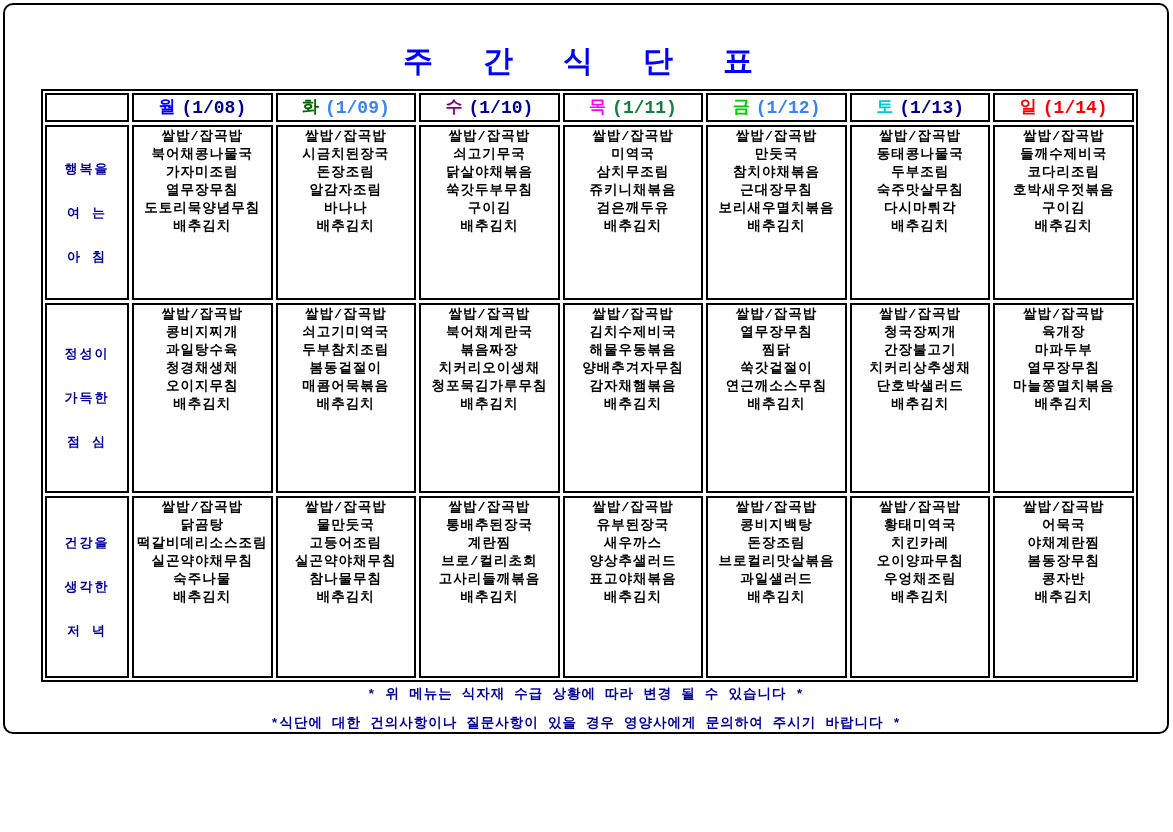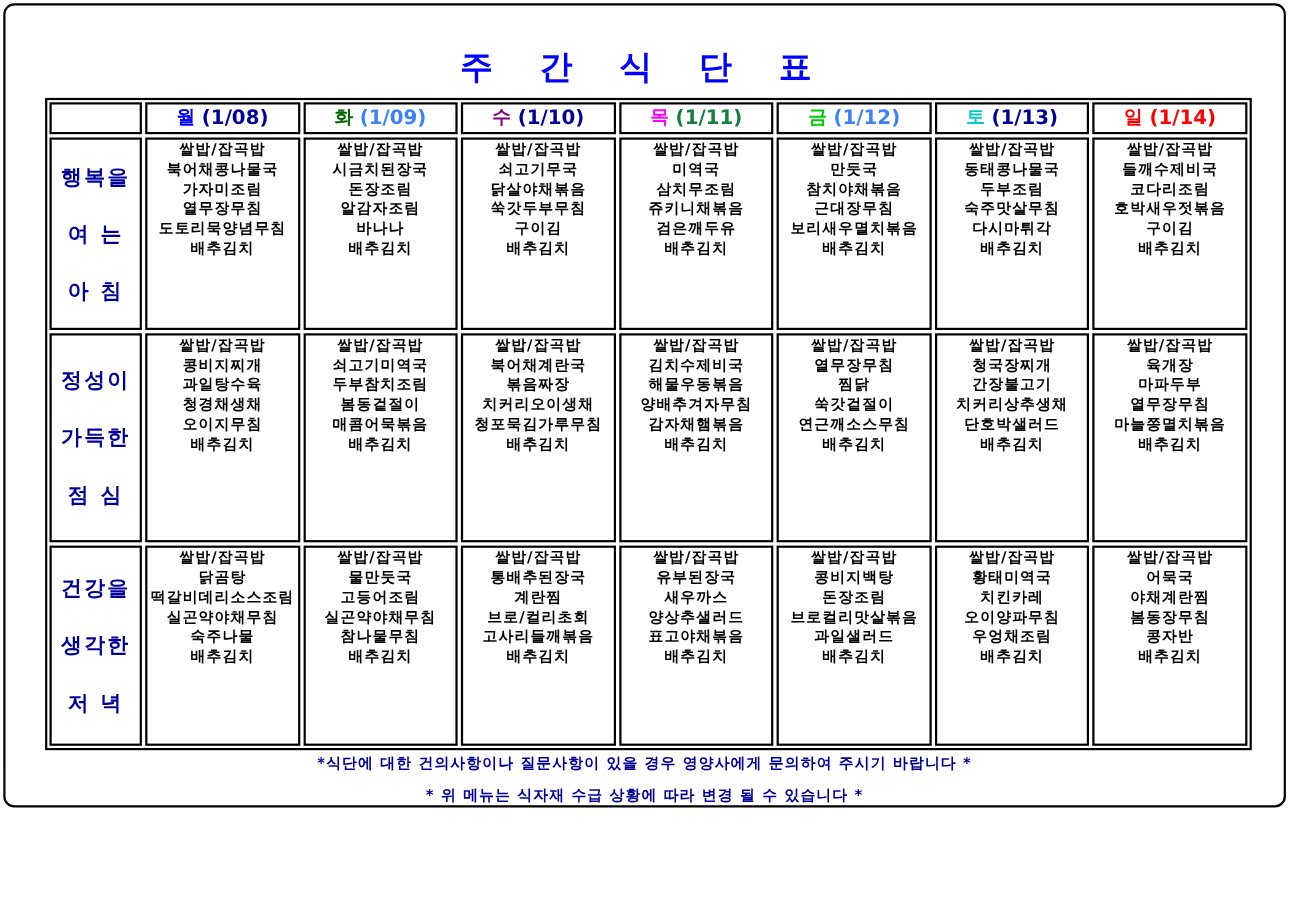--- a/index.html
+++ b/index.html
@@ -8,20 +8,21 @@
     width: 1173px; height: 832px;
     font-family: "DejaVu Sans", "Liberation Sans", sans-serif;
     position: relative;
   }
   .page {
     position: absolute; left: 3px; top: 3px;
     width: 1166px; height: 731px;
     border: 2px solid #000;
     border-radius: 10px;
     background: #fff;
+    font-family: Liberation Mono, monospace;
   }
   .title {
     position: absolute; top: 36px; left: 0; right: 0;
     text-align: center;
     font-size: 30px; font-weight: bold;
     letter-spacing: 16px;
     color: #0000ff;
   }
   .table-wrap {
     position: absolute; left: 36px; top: 84px;
@@ -50,21 +51,21 @@
     flex-direction: row;
     gap: 6px;
     justify-content: center;
     align-items: center;
   }
   .day-glyph { font-size: 17px; font-weight: bold; line-height: 1; }
   .day-date  { font-size: 18px; font-weight: bold; color: #000099; line-height: 1; }
   .cell.label {
     color: #000099;
     font-weight: bold;
-    font-size: 19px;
+    font-size: 13px;
     justify-content: center;
     gap: 26px;
     letter-spacing: 2px;
   }
   .label-line { white-space: pre; }
   .menu-line {
     font-size: 13.5px;
     font-weight: bold;
     color: #000;
     white-space: nowrap;
@@ -296,16 +297,16 @@
           <div class="menu-line">어묵국</div>
           <div class="menu-line">야채계란찜</div>
           <div class="menu-line">봄동장무침</div>
           <div class="menu-line">콩자반</div>
           <div class="menu-line">배추김치</div>
         </div>
       </div>
   </div>
 
   <div class="footer">
+    <div class="line">* 위 메뉴는 식자재 수급 상황에 따라 변경 될 수 있습니다 *</div>
     <div class="line">*식단에 대한 건의사항이나 질문사항이 있을 경우 영양사에게 문의하여 주시기 바랍니다 *</div>
-    <div class="line">* 위 메뉴는 식자재 수급 상황에 따라 변경 될 수 있습니다 *</div>
   </div>
 </div>
 
 </body></html>

